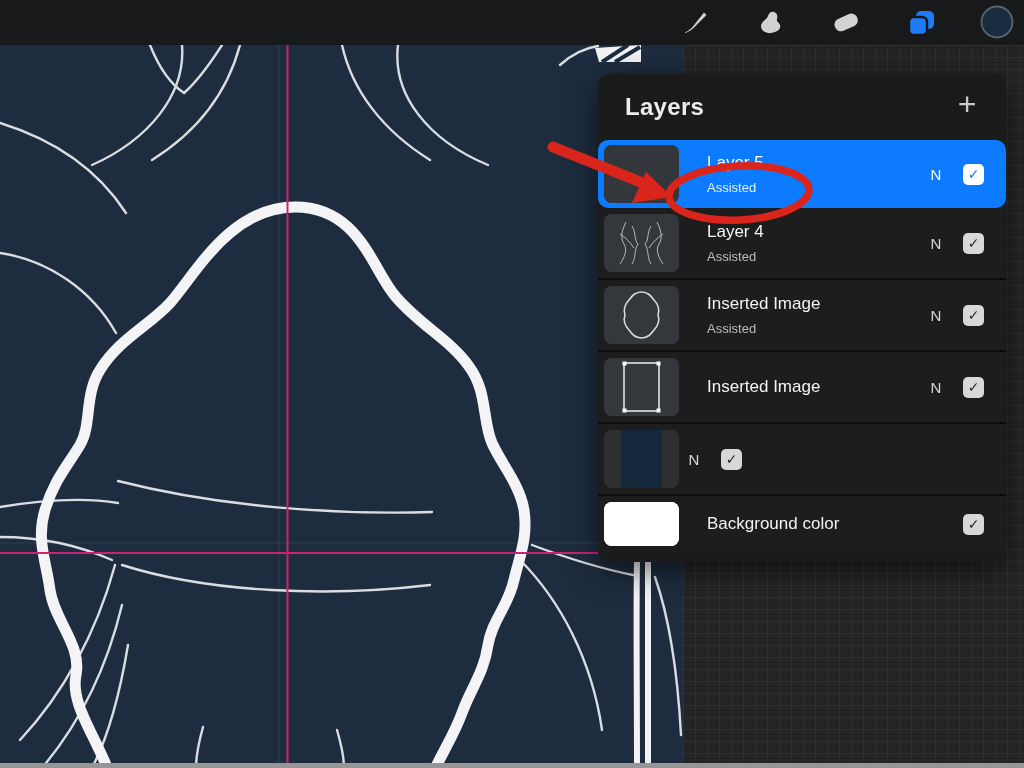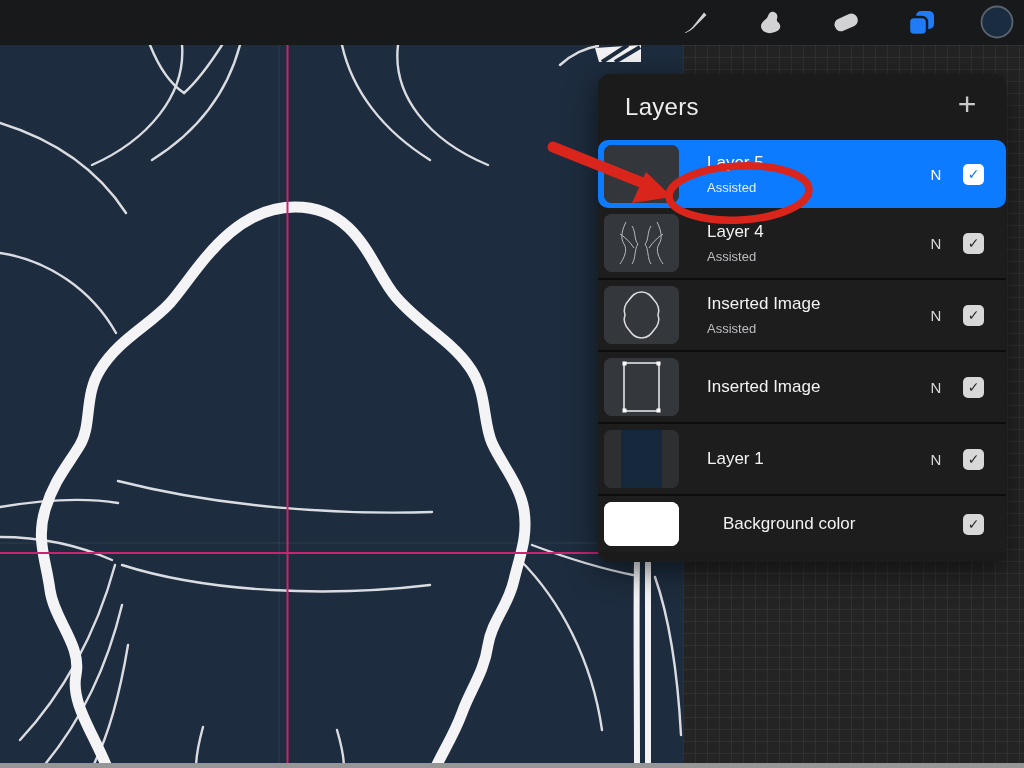--- a/index.html
+++ b/index.html
@@ -41,33 +41,33 @@
     position:absolute;left:598px;top:74px;width:408px;height:488px;
     background:#1b1b1c;border-radius:12px;z-index:40;
     box-shadow:0 8px 30px rgba(0,0,0,0.55);
     overflow:hidden;
   }
   .panel-header{
     height:66px;display:flex;align-items:center;
     padding:0 22px 0 27px;
   }
   .panel-title{
-    color:#ececee;font-size:24px;font-weight:normal;letter-spacing:.3px;flex:1;
+    color:#ececee;font-size:24px;font-weight:bold;letter-spacing:.3px;flex:1;
   }
   .add-layer-btn{
     color:#c9c9cc;font-size:32px;font-weight:300;line-height:28px;
     width:34px;height:34px;text-align:center;cursor:pointer;
   }
   .layer-row{
     position:relative;display:flex;align-items:center;
     height:72px;background:#1d1d1e;border-bottom:2px solid #0d0d0e;
     padding-left:6px;
   }
   .layer-row.r1{height:68px;border-bottom:none;background:#0d7bff;border-radius:10px;}
-  .layer-row.r6{height:56px;border-bottom:none;gap:16px;}
+  .layer-row.r6{height:56px;border-bottom:none;}
   .thumb{
     width:75px;height:58px;border-radius:8px;background:#36393e;
     overflow:hidden;flex:none;display:block;
   }
   .r6 .thumb{height:44px;background:#ffffff;}
   .row-text{flex:1;padding-left:28px;min-width:0;}
   .row-name{color:#f2f2f3;font-size:17px;line-height:20px;}
   .row-sub{color:#bdbdc2;font-size:13px;line-height:17px;margin-top:6px;}
   .row-sub:empty{display:none;}
   .r1 .row-name{color:#ffffff;}
@@ -250,24 +250,20 @@
       </div>
       <div class="blend">N</div>
       <div class="checkbox">✓</div>
     </div>
 
     <div class="layer-row">
       <svg class="thumb" viewBox="0 0 75 58">
         <rect width="75" height="58" fill="#2e2f31"></rect>
         <rect x="17" y="0" width="41" height="58" fill="#16293c"></rect>
       </svg>
-      <div class="row-text">
-        <div class="row-name">Layer 1</div>
-
-      </div>
       <div class="blend">N</div>
       <div class="checkbox">✓</div>
     </div>
 
     <div class="layer-row r6">
       <svg class="thumb" viewBox="0 0 75 44">
         <rect width="75" height="44" fill="#ffffff"></rect>
       </svg>
       <div class="row-text">
         <div class="row-name">Background color</div>

